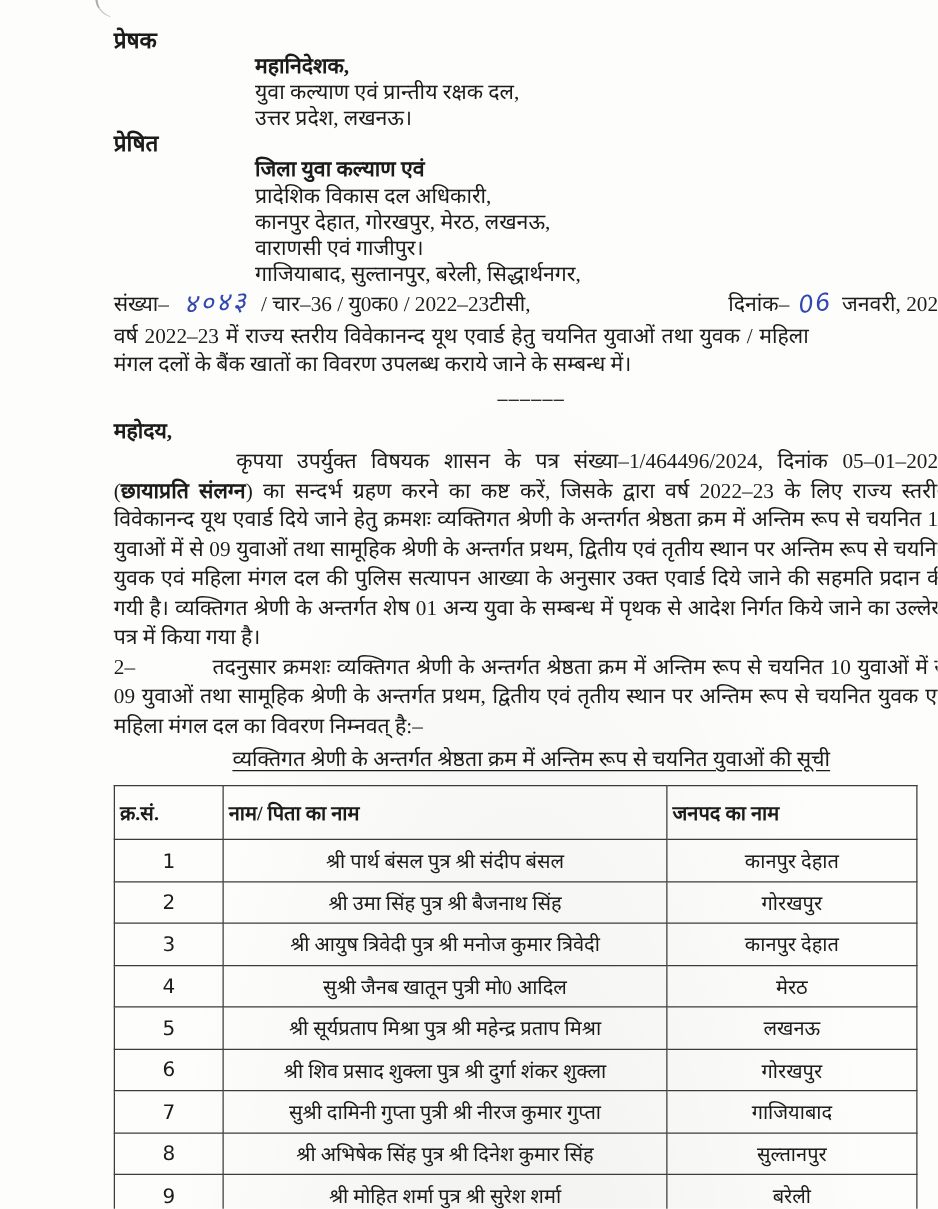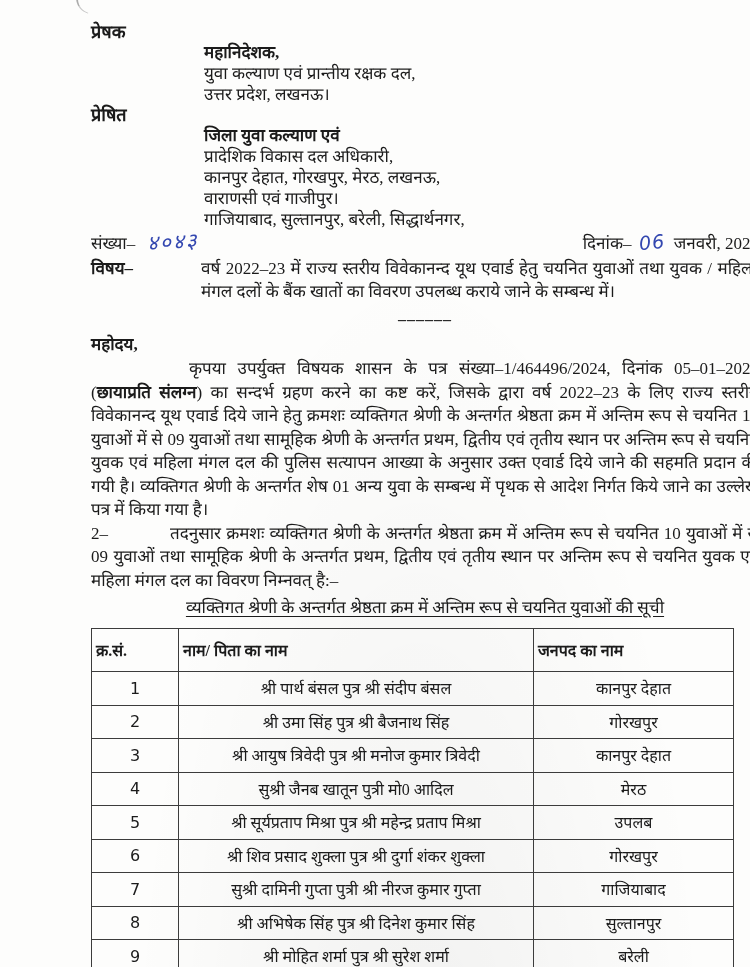--- a/index.html
+++ b/index.html
@@ -95,29 +95,29 @@
     <div class="addr-line bold">जिला युवा कल्याण एवं</div>
     <div class="addr-line">प्रादेशिक विकास दल अधिकारी,</div>
     <div class="addr-line">कानपुर देहात, गोरखपुर, मेरठ, लखनऊ,</div>
     <div class="addr-line">वाराणसी एवं गाजीपुर।</div>
     <div class="addr-line">गाजियाबाद, सुल्तानपुर, बरेली, सिद्धार्थनगर,</div>
   </div>
 
   <div class="ref-line">
     <span class="ref-label">संख्या–</span>
     <span class="hand">४०४३</span>
+    <span>/ चार–36 / यु0क0 / 2022–23टीसी,</span>
     <span class="date-group">
       <span class="date-label">दिनांक–</span>
       <span class="hand date">06</span>
       <span>जनवरी, 2024</span>
     </span>
   </div>
 
   <div class="subject-row">
-    <span class="subject-label">विषय–</span>
     <span class="subject-text">वर्ष 2022–23 में राज्य स्तरीय विवेकानन्द यूथ एवार्ड हेतु चयनित युवाओं तथा युवक / महिला मंगल दलों के बैंक खातों का विवरण उपलब्ध कराये जाने  के सम्बन्ध में।</span>
   </div>
 
   <div class="separator">––––––</div>
 
   <div class="salutation">महोदय,</div>
 
   <p class="para para1"><span>कृपया उपर्युक्त विषयक शासन के पत्र संख्या–1/464496/2024, दिनांक 05–01–2024 (</span><span class="bold">छायाप्रति संलग्न</span><span>) का सन्दर्भ ग्रहण करने का कष्ट करें, जिसके द्वारा वर्ष 2022–23 के लिए राज्य स्तरीय विवेकानन्द यूथ एवार्ड दिये जाने हेतु क्रमशः व्यक्तिगत श्रेणी के अन्तर्गत श्रेष्ठता क्रम में अन्तिम रूप से चयनित 10 युवाओं में से 09 युवाओं तथा सामूहिक श्रेणी के अन्तर्गत प्रथम, द्वितीय एवं तृतीय स्थान पर अन्तिम रूप से चयनित युवक एवं महिला मंगल दल की पुलिस सत्यापन आख्या के अनुसार उक्त एवार्ड दिये जाने की सहमति प्रदान की गयी है। व्यक्तिगत श्रेणी के अन्तर्गत शेष 01 अन्य युवा के सम्बन्ध में पृथक से आदेश निर्गत किये जाने का उल्लेख पत्र में किया गया है।</span></p>
 
   <p class="para para2"><span class="pnum">2–</span><span class="gap"></span><span>तदनुसार क्रमशः व्यक्तिगत श्रेणी के अन्तर्गत श्रेष्ठता क्रम में अन्तिम रूप से चयनित 10 युवाओं में से 09 युवाओं तथा सामूहिक श्रेणी के अन्तर्गत प्रथम, द्वितीय एवं तृतीय स्थान पर अन्तिम रूप से चयनित युवक एवं महिला मंगल दल का विवरण निम्नवत् है:–</span></p>
@@ -154,21 +154,21 @@
           <td class="c-dist">कानपुर देहात</td>
         </tr>
         <tr>
           <td class="c-sn">4</td>
           <td class="c-name">सुश्री जैनब खातून पुत्री मो0 आदिल</td>
           <td class="c-dist">मेरठ</td>
         </tr>
         <tr>
           <td class="c-sn">5</td>
           <td class="c-name">श्री सूर्यप्रताप मिश्रा पुत्र श्री महेन्द्र प्रताप मिश्रा</td>
-          <td class="c-dist">उपलब</td>
+          <td class="c-dist">लखनऊ</td>
         </tr>
         <tr>
           <td class="c-sn">6</td>
           <td class="c-name">श्री शिव प्रसाद शुक्ला पुत्र श्री दुर्गा शंकर शुक्ला</td>
           <td class="c-dist">गोरखपुर</td>
         </tr>
         <tr>
           <td class="c-sn">7</td>
           <td class="c-name">सुश्री दामिनी गुप्ता पुत्री श्री नीरज कुमार गुप्ता</td>
           <td class="c-dist">गाजियाबाद</td>

